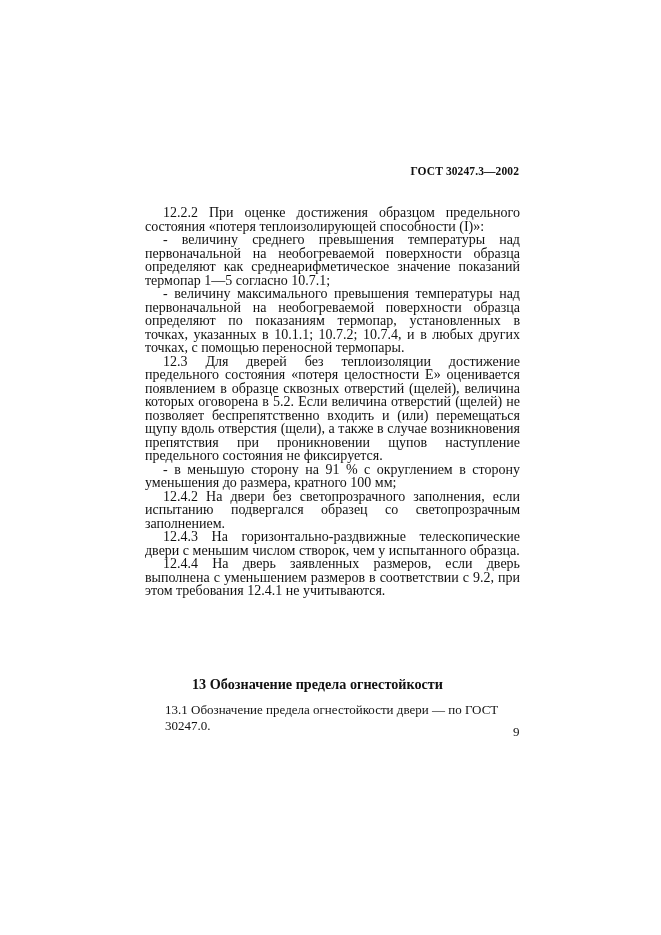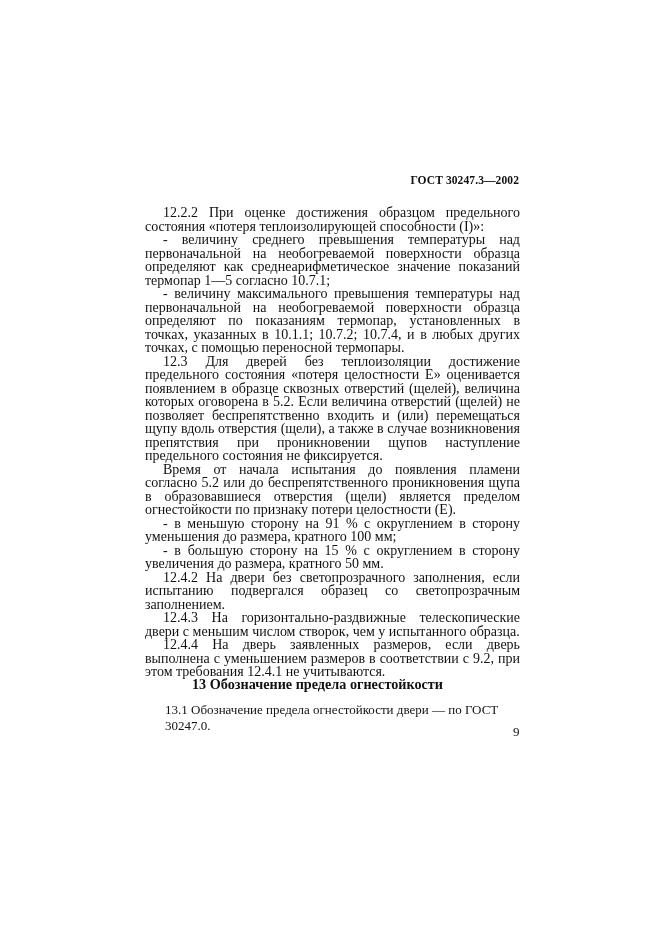--- a/index.html
+++ b/index.html
@@ -1,38 +1,36 @@
 <!DOCTYPE html>
 <html><head>
 <meta charset="utf-8">
 <style>
   html, body { margin: 0; padding: 0; background: #ffffff; }
   body { width: 661px; height: 935px; position: relative; overflow: hidden;
          font-family: "Liberation Serif", "DejaVu Serif", serif; color: #111; }
-  .page-header { position: absolute; top: 174px; right: 142px; font-weight: bold; font-size: 11.5px; letter-spacing: 0.1px; }
+  .page-header { position: absolute; top: 165px; right: 142px; font-weight: bold; font-size: 11.5px; letter-spacing: 0.1px; }
   .body-text { position: absolute; left: 145px; width: 375px; top: 206px; font-size: 14px; line-height: 13.5px; }
   .p { margin: 0; text-align: justify; text-align-last: left; }
   .ind { text-indent: 18px; }
   .section-heading { position: absolute; left: 148px; top: 676px; font-weight: bold; font-size: 14.2px; margin-left: 44px; }
   .final-para { position: absolute; left: 145px; top: 702px; width: 380px; font-size: 13px; margin-left: 20px; }
   .page-number { position: absolute; left: 513px; top: 724px; font-size: 13px; }
 </style>
 </head>
 <body>
 
 <div class="page-header">ГОСТ 30247.3—2002</div>
 
 <div class="body-text">
   <p class="p ind">12.2.2 При оценке достижения образцом предельного состояния «потеря теплоизолирующей способности (I)»:</p>
   <p class="p ind">- величину среднего превышения температуры над первоначальной на необогреваемой поверхности образца определяют как среднеарифметическое значение показаний термопар 1—5 согласно 10.7.1;</p>
   <p class="p ind">- величину максимального превышения температуры над первоначальной на необогреваемой поверхности образца определяют по показаниям термопар, установленных в точках, указанных в 10.1.1; 10.7.2; 10.7.4, и в любых других точках, с помощью переносной термопары.</p>
   <p class="p ind">12.3 Для дверей без теплоизоляции достижение предельного состояния «потеря целостности E» оценивается появлением в образце сквозных отверстий (щелей), величина которых оговорена в 5.2. Если величина отверстий (щелей) не позволяет беспрепятственно входить и (или) перемещаться щупу вдоль отверстия (щели), а также в случае возникновения препятствия при проникновении щупов наступление предельного состояния не фиксируется.</p>
-  <p class="p ind">Время от начала испытания до появления пламени согласно 5.2 или до беспрепятственного проникновения щупа в образовавшиеся отверстия (щели) является пределом огнестойкости по признаку потери целостности (E).</p>
   <p class="p ind">- в меньшую сторону на 91 % с округлением в сторону уменьшения до размера, кратного 100 мм;</p>
-  <p class="p ind">- в большую сторону на 15 % с округлением в сторону увеличения до размера, кратного 50 мм.</p>
   <p class="p ind">12.4.2 На двери без светопрозрачного заполнения, если испытанию подвергался образец со светопрозрачным заполнением.</p>
   <p class="p ind">12.4.3 На горизонтально-раздвижные телескопические двери с меньшим числом створок, чем у испытанного образца.</p>
   <p class="p ind">12.4.4 На дверь заявленных размеров, если дверь выполнена с уменьшением размеров в соответствии с 9.2, при этом требования 12.4.1 не учитываются.</p>
 </div>
 
 <div class="section-heading">13 Обозначение предела огнестойкости</div>
 <div class="final-para">13.1 Обозначение предела огнестойкости двери — по ГОСТ 30247.0.</div>
 <div class="page-number">9</div>
 
 </body></html>

